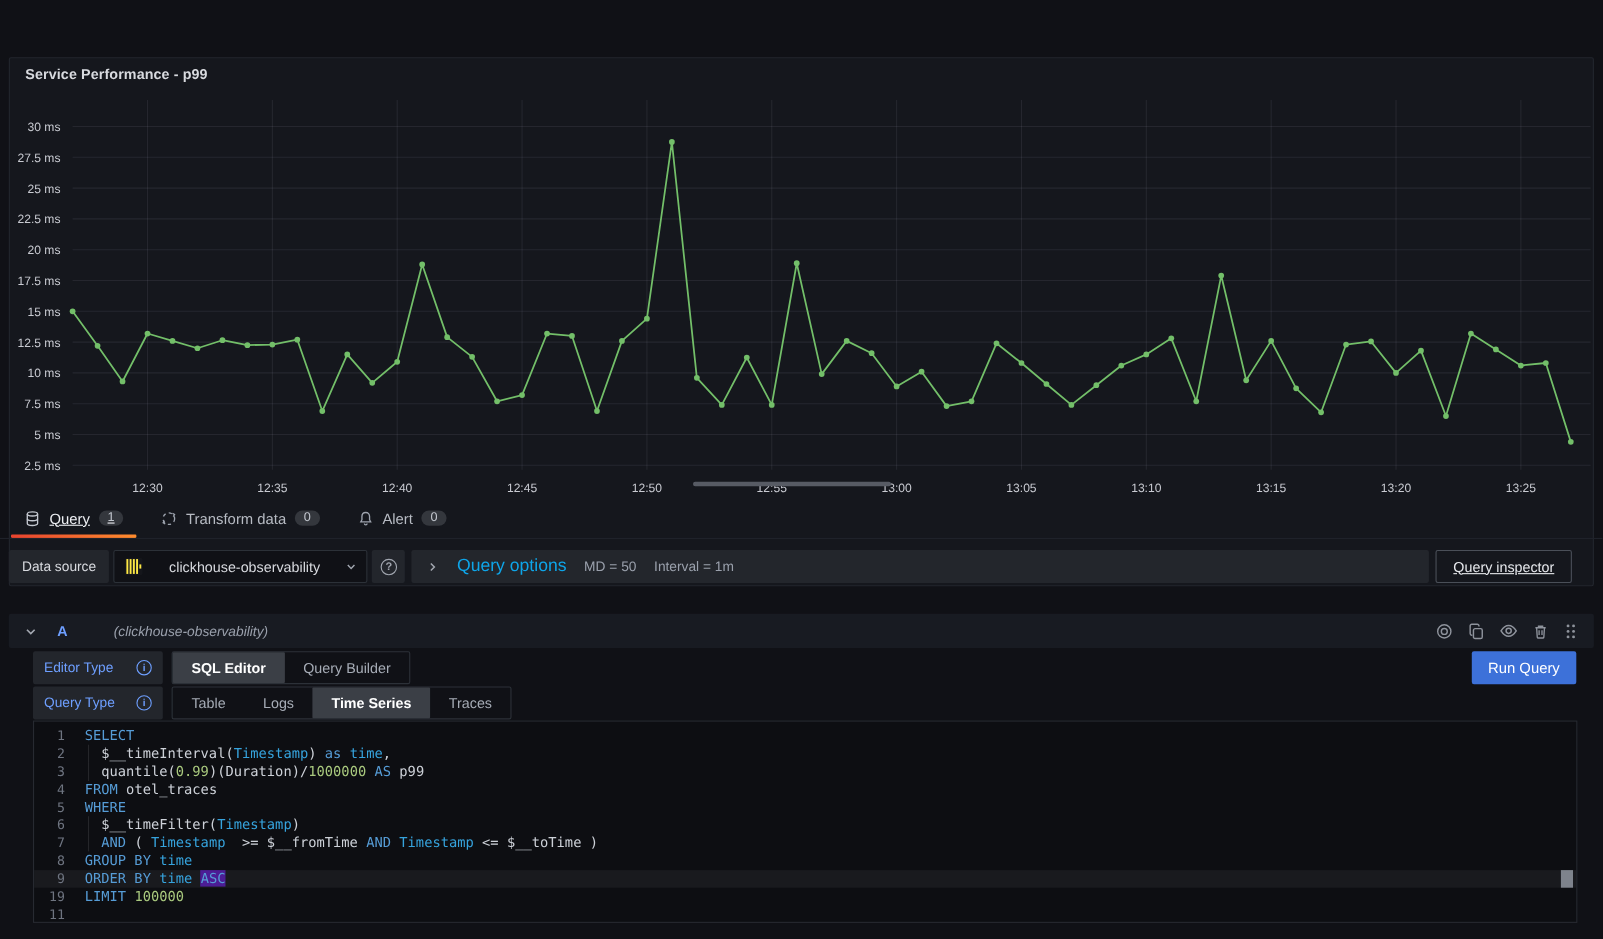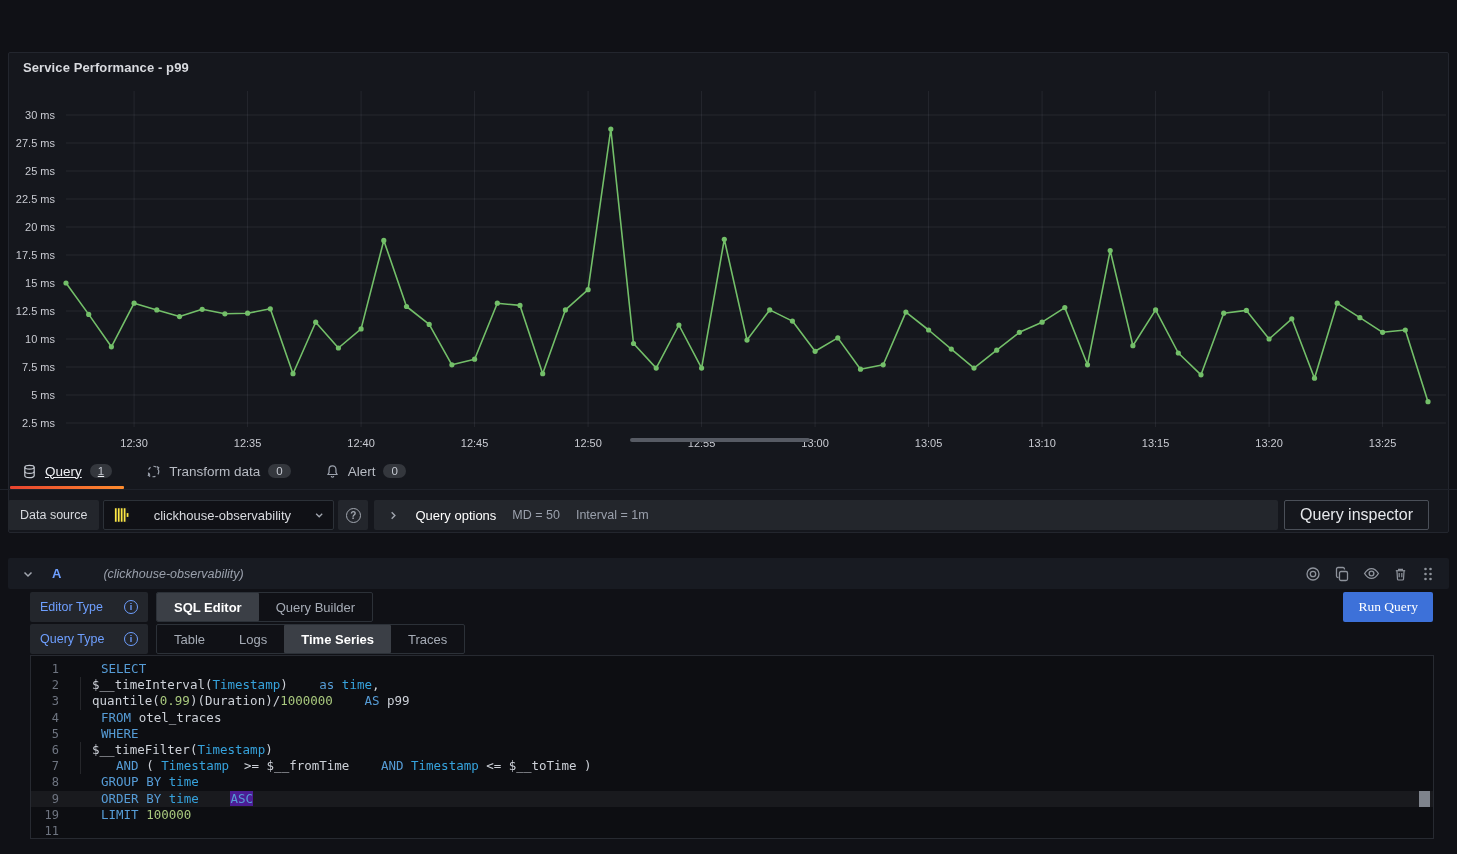--- a/index.html
+++ b/index.html
@@ -28,51 +28,51 @@
   .tab svg, .qrow svg { display:block; }
 
   
   .toolbar { position:absolute; top:500px; left:8px; right:8px; height:30px; display:flex; align-items:stretch; }
   .chip { background:#23262C; display:flex; align-items:center; padding:0 12px; border-radius:2px; font-size:12.5px; font-weight:500; color:#D8DADF; }
   .ds-select { width:231px; margin-left:4px; border:1px solid #2C3138; background:#101116; display:flex; align-items:center; padding:0 9px; gap:23px; border-radius:2px; cursor:pointer; }
   .ds-name { font-size:13px; color:#D8DADF; flex:1; white-space:nowrap; }
   .icon-btn { width:30px; margin-left:4px; background:#23262C; display:flex; align-items:center; justify-content:center; border-radius:2px; border:none; cursor:pointer; }
   .circle-q { width:15px; height:15px; border:1.4px solid #A2A7B0; border-radius:50%; color:#A2A7B0; font-size:10px; font-weight:700; display:flex; align-items:center; justify-content:center; }
   .qopts { flex:1; margin-left:6px; background:#23262C; display:flex; align-items:center; gap:16px; padding:0 14px; border-radius:2px; }
-  .qopts .lbl { color:#ffffff; font-size:13px; font-weight:500; cursor:pointer; }
+  .qopts .lbl { color:#0ea5e9; font-size:16px; font-weight:500; cursor:pointer; }
   .qopts .meta { color:#9AA0AC; font-size:12.5px; }
-  .qi-btn { margin:0 20px 0 6px; border:1px solid #4A4F58; border-radius:2px; background:transparent; display:flex; align-items:center; padding:0 15px; font-size:16px; color:#E6E8EC; cursor:pointer; font-family:inherit; }
+  .qi-btn { margin:0 20px 0 6px; border:1px solid #4A4F58; border-radius:2px; background:transparent; display:flex; align-items:center; padding:0 15px; font-size:13px; color:#E6E8EC; cursor:pointer; font-family:inherit;text-decoration:underline; }
 
   
   .qrow { position:absolute; top:558px; left:8px; right:8px; height:31px; background:#181B22; border-radius:2px; display:flex; align-items:center; padding:0 14px; }
   .refid { color:#6E9FFF; font-weight:700; font-size:13px; margin-left:18px; }
   .dshint { margin-left:42px; font-style:italic; color:#9AA0AC; font-size:12.5px; }
   .qrow-icons { margin-left:auto; display:flex; gap:13px; align-items:center; }
   .qrow-icons svg { cursor:pointer; }
 
   
   .erow { position:absolute; left:30px; right:24px; height:30px; display:flex; align-items:center; }
   .erow.r1 { top:592px; }
   .erow.r2 { top:624px; }
   .lblchip { background:#23262C; border-radius:2px; height:30px; width:118px; display:flex; align-items:center; justify-content:space-between; padding:0 10px; color:#6E9FFF; font-size:12.5px; font-weight:500; }
   .info-i { width:14px; height:14px; border:1.3px solid #6E9FFF; border-radius:50%; color:#6E9FFF; font-size:9px; font-weight:700; display:flex; align-items:center; justify-content:center; font-style:normal; }
   .seg { margin-left:8px; display:flex; border:1px solid #2C3138; border-radius:2px; height:30px; align-items:center; padding:0; background:transparent; }
   .seg button { height:28px; padding:0 17px; font-size:13px; color:#A6ACB6; background:transparent; border:none; cursor:pointer; font-family:inherit; border-radius:1px; white-space:nowrap; }
   .seg button.active { background:#3B3F46; color:#FFFFFF; font-weight:700; }
-  .run-btn { margin-left:auto; height:30px; background:#3D71D9; border:none; border-radius:2px; color:#FFFFFF; font-size:13.5px; font-weight:500; padding:0 15px; cursor:pointer; font-family:Liberation Serif, serif; }
+  .run-btn { margin-left:auto; height:30px; background:#3D71D9; border:none; border-radius:2px; color:#FFFFFF; font-size:13.5px; font-weight:500; padding:0 15px; cursor:pointer; font-family:Liberation Sans, sans-serif; }
 
   
   .code-editor { position:absolute; top:655px; left:30px; width:1404px; height:184px; background:#0D0E12; border:1px solid #272A31; font-family:"DejaVu Sans Mono",monospace; font-size:12.5px; line-height:16.2px; padding-top:5px; overflow:hidden; }
   .cl { display:flex; position:relative; height:16.2px; white-space:pre; }
   .ln { width:28px; text-align:right; color:#6E7480; flex:none; font-size:12px; }
   .ct { padding-left:18px; position:relative; }
   .guide { position:absolute; left:21px; top:0; height:100%; width:1px; background:rgba(255,255,255,0.10); }
   .cl.current { background:rgba(255,255,255,0.05); }
   .cl.current::after { content:""; position:absolute; right:3px; top:0; width:11px; height:100%; background:#9096A0; opacity:.85; }
-  .kw { color:#569CD6;margin-left:24px; } .id { color:#36A3DD; } .num { color:#A9C97E; } .plain { color:#CDD1D8; }
+  .kw { color:#569CD6; } .id { color:#36A3DD; } .num { color:#A9C97E; } .plain { color:#CDD1D8; }
   .sel { background:#4c1d95; }
 </style>
 </head>
 <body>
 
 <div class="panel">
   <div class="panel-title">Service Performance - p99</div>
   <svg id="chart-svg" class="chart-svg" width="1439" height="421">
       <line class="grid" x1="57" y1="370" x2="1437" y2="370"></line>
       <text class="ytick" x="46" y="374">2.5 ms</text>

